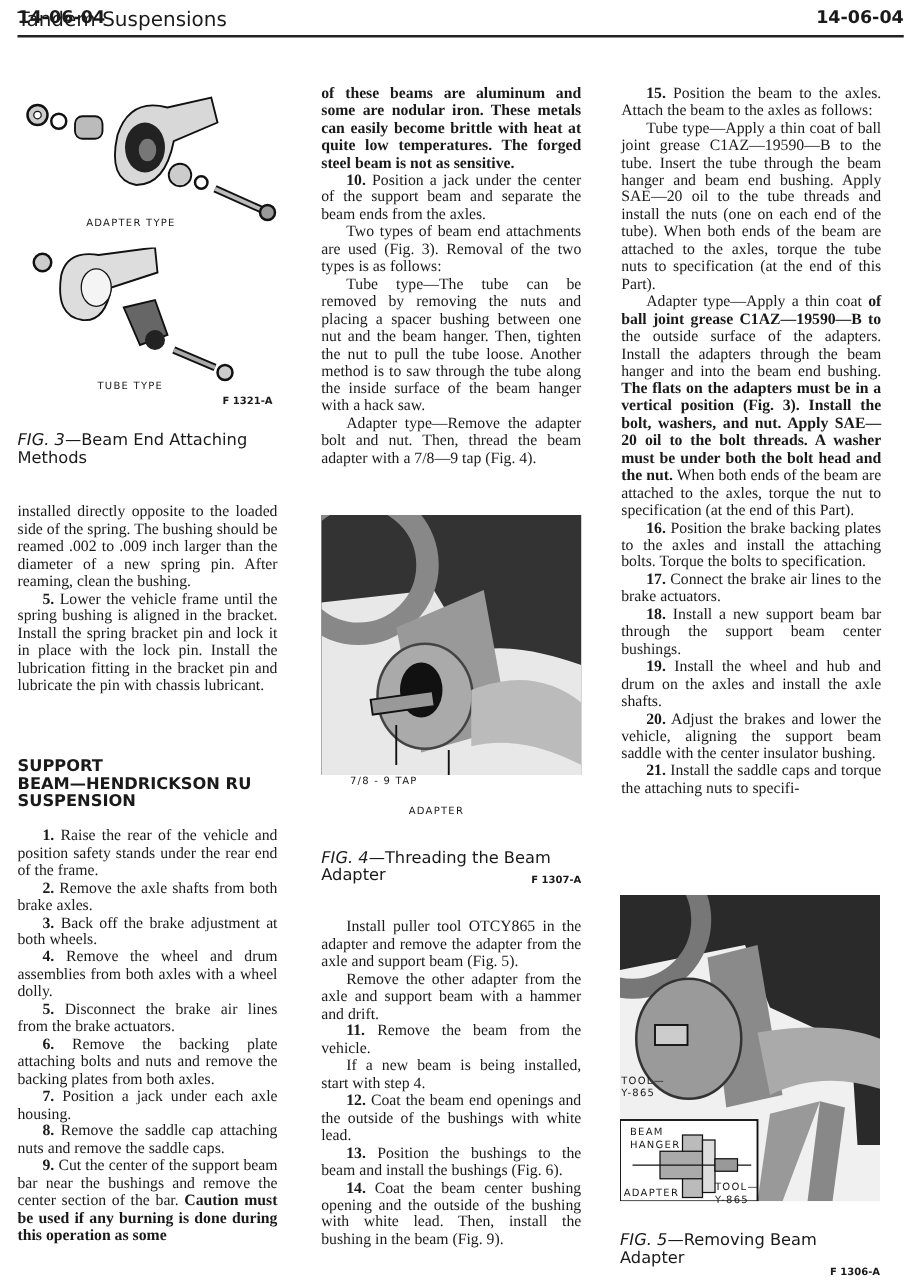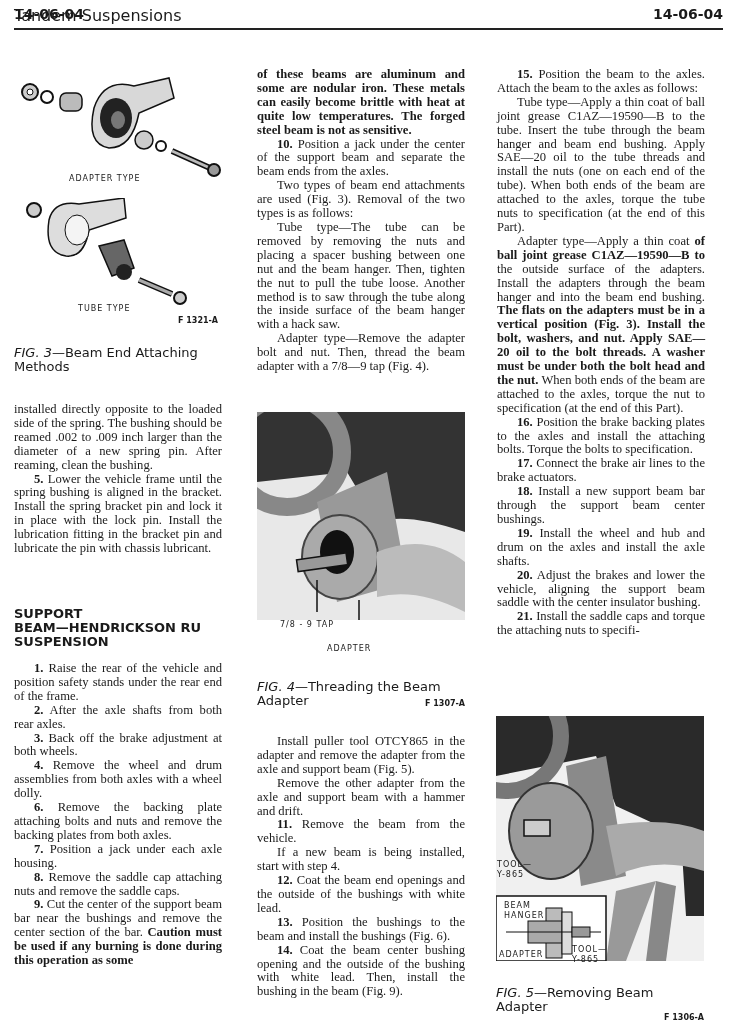--- a/index.html
+++ b/index.html
@@ -72,23 +72,24 @@
 </div>
 
 <div class="sec-h" style="position:absolute;left:14px;top:607px;">
   <div>SUPPORT</div>
   <div>BEAM—HENDRICKSON RU</div>
   <div>SUSPENSION</div>
 </div>
 
 <div class="col col1" style="top:662px;">
   <p><b>1.</b><span> Raise the rear of the vehicle and position safety stands under the rear end of the frame.</span></p>
-  <p><b>2.</b><span> After the axle shafts from both rear axles.</span></p>
+  <p><b>2.</b><span> Remove the axle shafts from both brake axles.</span></p>
   <p><b>3.</b><span> Back off the brake adjustment at both wheels.</span></p>
   <p><b>4.</b><span> Remove the wheel and drum assemblies from both axles with a wheel dolly.</span></p>
+  <p><b>5.</b><span> Disconnect the brake air lines from the brake actuators.</span></p>
   <p><b>6.</b><span> Remove the backing plate attaching bolts and nuts and remove the backing plates from both axles.</span></p>
   <p><b>7.</b><span> Position a jack under each axle housing.</span></p>
   <p><b>8.</b><span> Remove the saddle cap attaching nuts and remove the saddle caps.</span></p>
   <p><b>9.</b><span> Cut the center of the support beam bar near the bushings and remove the center section of the bar. </span><b>Caution must be used if any burning is done during this operation as some</b></p>
 </div>
 
 <div class="col col2" style="top:68px;">
   <p class="noind"><b>of these beams are aluminum and some are nodular iron. These metals can easily become brittle with heat at quite low temperatures. The forged steel beam is not as sensitive.</b></p>
   <p><b>10.</b><span> Position a jack under the center of the support beam and separate the beam ends from the axles.</span></p>
   <p>Two types of beam end attachments are used (Fig. 3). Removal of the two types is as follows:</p>

